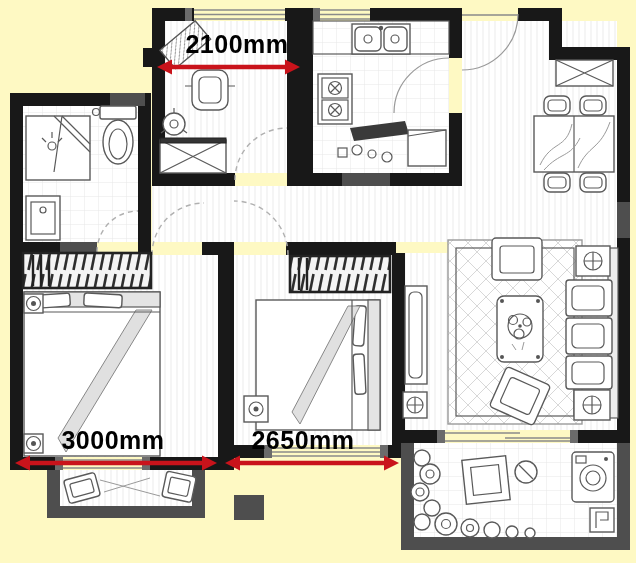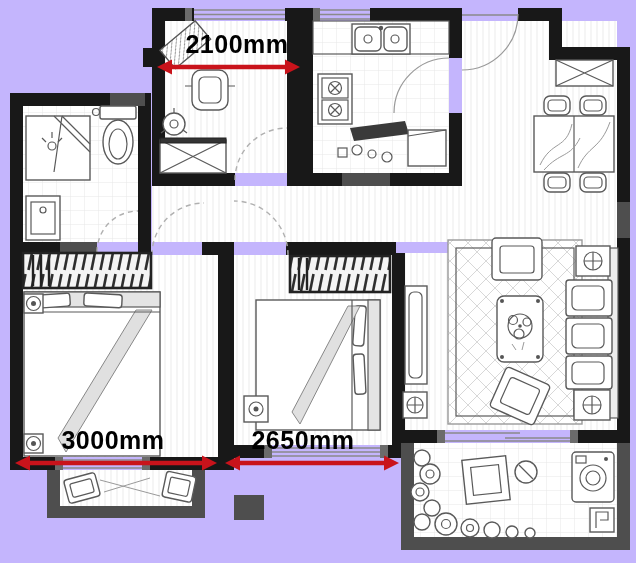--- a/index.html
+++ b/index.html
@@ -1,16 +1,16 @@
 <!DOCTYPE html>
 <html><head>
 <meta charset="utf-8">
 <style>
   html,body{margin:0;padding:0;background:#ffffff;}
-  #stage{position:relative;width:636px;height:563px;background:#c4b5fd;overflow:hidden;
+  #stage{position:relative;width:636px;height:563px;background:#fef9c3;overflow:hidden;
          font-family:"Liberation Sans", sans-serif;}
   svg{display:block;}
   .wall{fill:#181818;}
   .wall2{fill:#4e4e4e;}
   .wall3{fill:#6b6b6b;}
   .sk{stroke:#5a5a5a;fill:#ffffff;stroke-width:1.4;}
   .skn{stroke:#5a5a5a;fill:none;stroke-width:1.2;}
   .skl{stroke:#9a9a9a;fill:none;stroke-width:1;}
   .dark{fill:#343434;stroke:#222;stroke-width:1;}
   .win{stroke:#8a8a8a;stroke-width:1.3;fill:none;}

